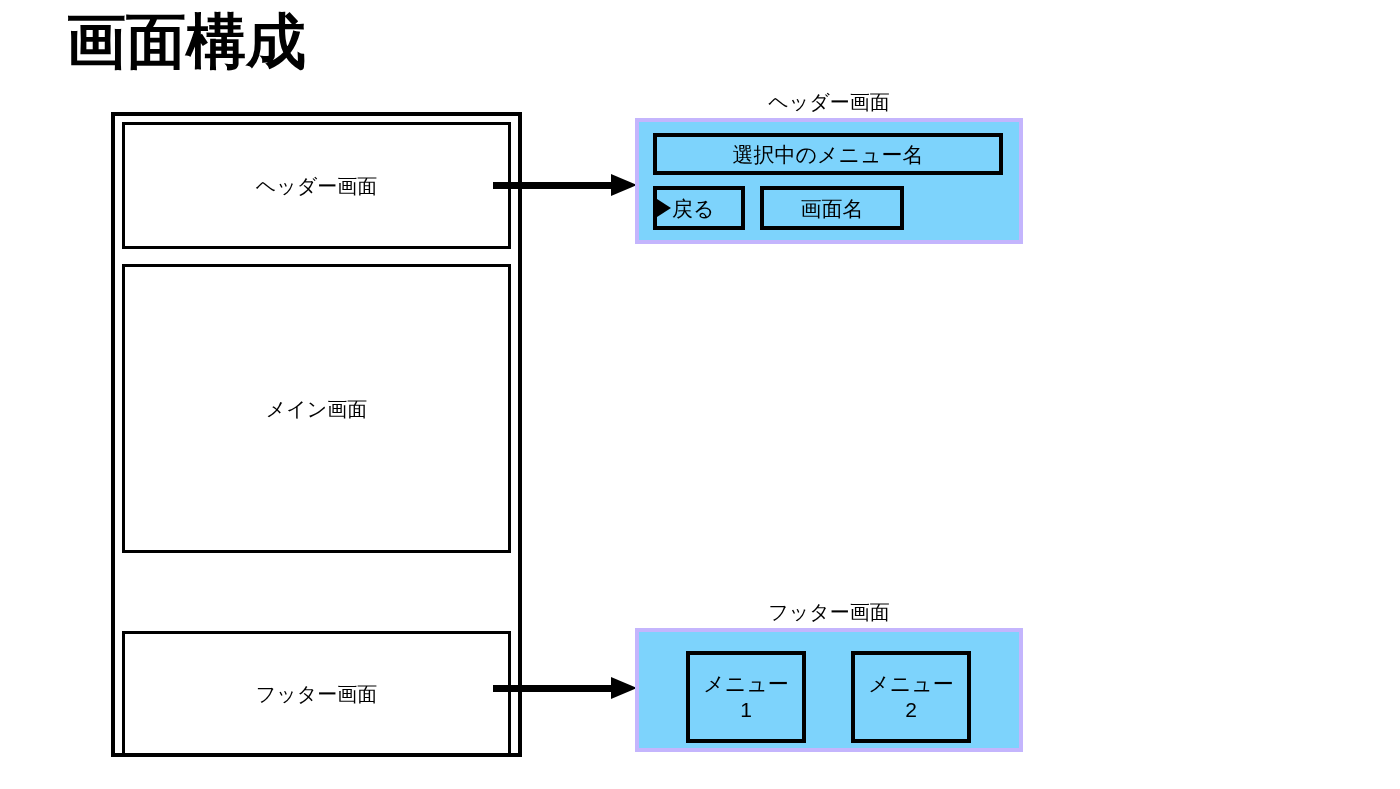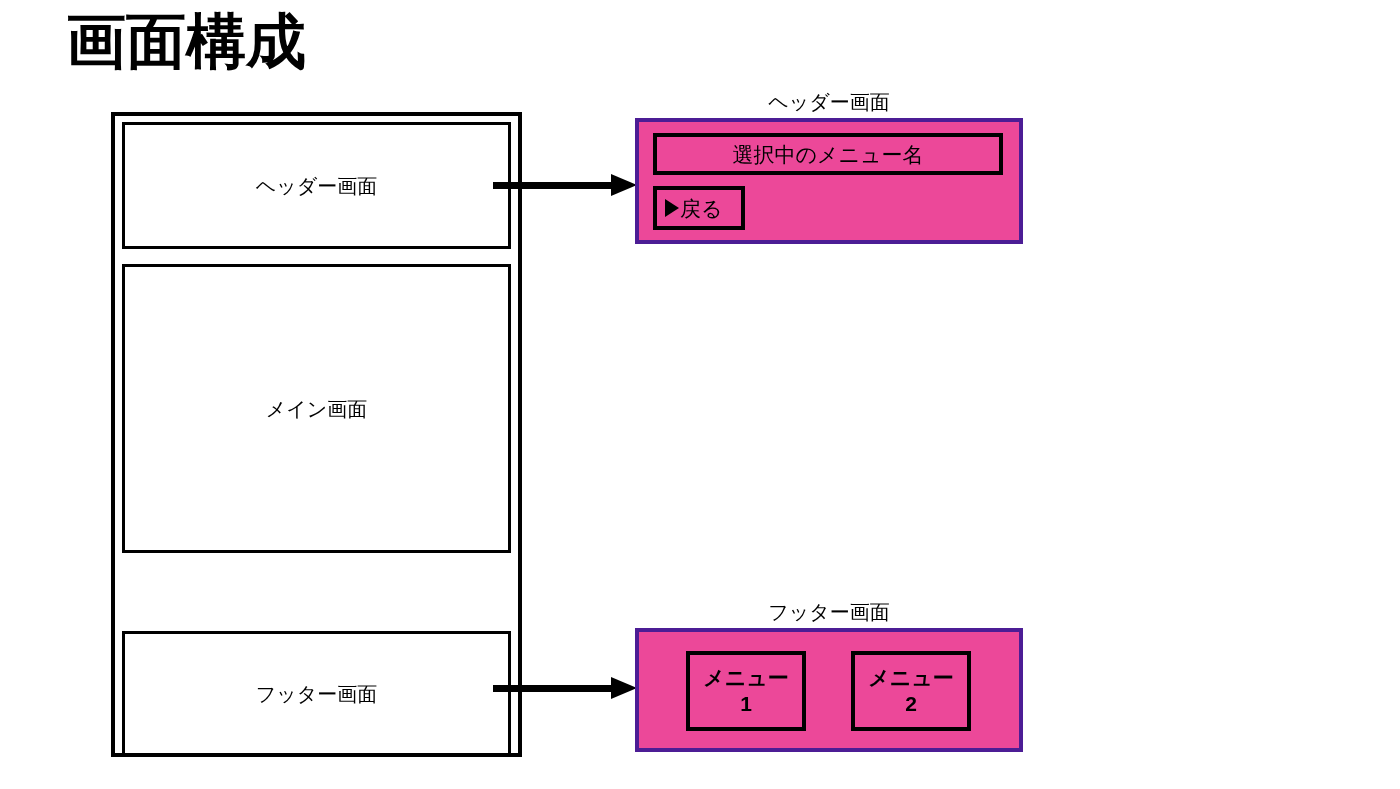--- a/index.html
+++ b/index.html
@@ -100,23 +100,23 @@
     font-size: 20px;
     line-height: 1.2;
     white-space: nowrap;
     text-align: center;
   }
   .caption-header { left: 635px; top: 90px;  width: 388px; }
   .caption-footer { left: 635px; top: 600px; width: 388px; }
 
   .detail-panel {
     position: absolute;
-    border: 4px solid #4c1d95;
-    box-sizing: border-box;
-    background: #ec4899;
+    border: 4px solid #c4b5fd;
+    box-sizing: border-box;
+    background: #7dd3fc;
   }
   .panel-header { left: 635px; top: 118px; width: 388px; height: 126px; }
   .panel-footer { left: 635px; top: 628px; width: 388px; height: 124px; }
 
   
   .menu-name-box {
     position: absolute;
     left: 14px;
     top: 11px;
     width: 350px;
@@ -136,21 +136,21 @@
     position: absolute;
     left: 14px;
     top: 64px;
     width: 92px;
     height: 44px;
     border: 4px solid #000;
     box-sizing: border-box;
     display: flex;
     align-items: center;
     justify-content: flex-start;
-    padding-left: 8px;
+    padding-left: 0;
   }
   .back-button .txt {
     font-size: 21px;
     line-height: 1;
     white-space: nowrap;
     display: flex;
     align-items: center;
   }
   .back-button .tri-icon {
     width: 0;
@@ -177,28 +177,27 @@
     font-size: 21px;
     line-height: 1;
     white-space: nowrap;
   }
 
   
   .menu-tile {
     position: absolute;
     top: 19px;
     width: 120px;
-    height: 80px;
+    height: 92px;
     border: 4px solid #000;
     box-sizing: border-box;
     display: flex;
     align-items: center;
     justify-content: center;
     text-align: center;
-    font-weight: bold;
   }
   .menu-tile .txt {
     font-size: 21px;
     line-height: 1.25;
     white-space: pre-line;
   }
   .menu-tile-1 { left: 47px; }
   .menu-tile-2 { left: 212px; }
 </style>
 </head>
@@ -242,20 +241,23 @@
     <span class="txt">選択中のメニュー名</span>
   </div>
 
   <div class="back-button">
     <span class="txt">
       <span class="tri-icon"></span>
       <span>戻る</span>
     </span>
   </div>
 
+  <div class="screen-name-box">
+    <span class="txt">画面名</span>
+  </div>
 
 </div>
 
 <div class="detail-caption caption-footer">フッター画面</div>
 
 <div class="detail-panel panel-footer">
 
   <div class="menu-tile menu-tile-1">
     <span class="txt">メニュー
 1</span>

